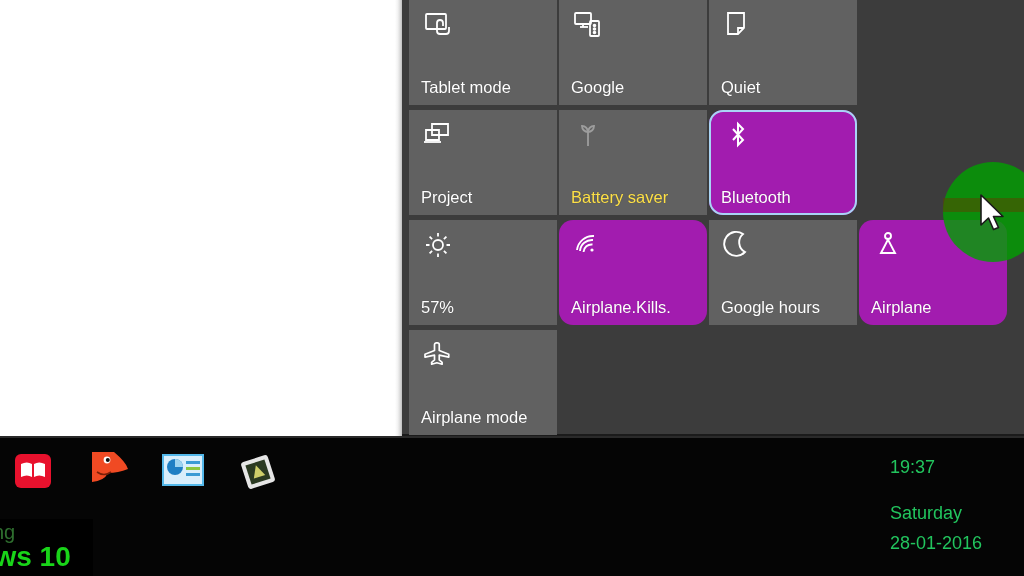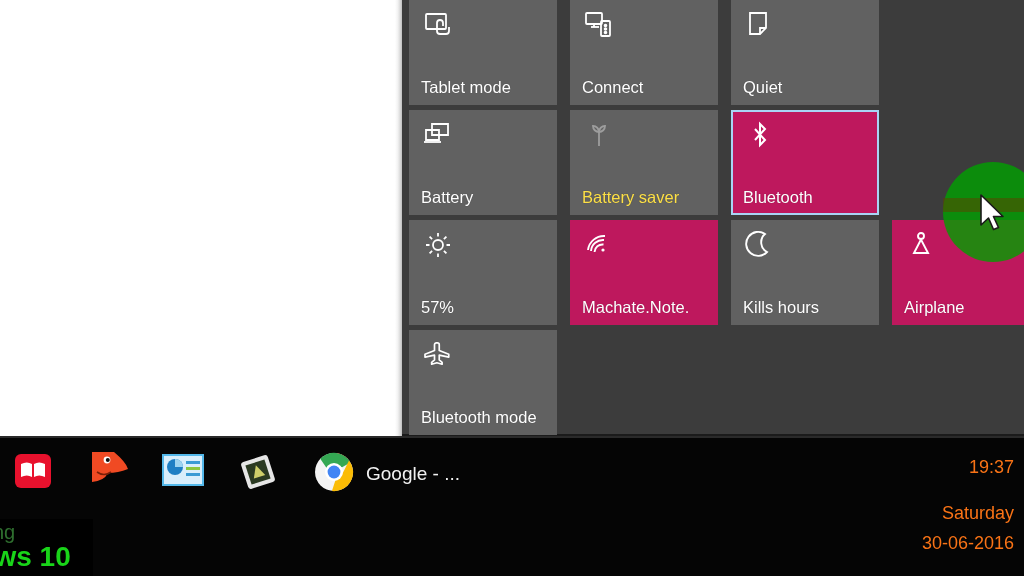--- a/index.html
+++ b/index.html
@@ -26,29 +26,29 @@
   }
 
   
   .action-center {
     position: absolute; left: 402px; top: 0; width: 622px; height: 434px;
     background: #3c3c3c;
   }
   .tile-grid {
     position: absolute; left: 7px; top: 0; width: 608px;
   }
-  .tile-row { display: flex; gap: 13px; margin-bottom: 5px; }
+  .tile-row { display: flex; gap: 2px; margin-bottom: 5px; }
   .tile {
     position: relative;
     width: 148px; height: 105px;
     background: #616161;
     color: #ffffff;
     flex: 0 0 148px;
   }
-  .tile.accent { background: #be185d; }
+  .tile.accent { background: #a21caf; border-radius: 14px; }
   .tile.dim { color: #fde047; }
   .tile.dim .tile-icon { opacity: 0.55; }
   .tile.focused { outline: 2px solid #a9d4f5; outline-offset: -2px; }
   .tile-icon {
     position: absolute; left: 12px; top: 8px;
     width: 34px; height: 34px;
     display: flex; align-items: center; justify-content: center;
   }
   .tile-icon svg { display: block; }
   .tile-label {
@@ -82,21 +82,21 @@
   .taskbar-top-line {
     position: absolute; left: 0; top: 0; width: 1024px; height: 2px;
     background: #2a2a2a;
   }
   .tb-item { position: absolute; display: flex; align-items: center; }
   .tb-label {
     color: #f2f2f2; font-size: 19px; margin-left: 12px; white-space: nowrap;
   }
 
   
-  .tray-text { color: #f97316; font-size: 18px; line-height: 22px; text-align: right; }
+  .tray-text { color: #22c55e; font-size: 18px; line-height: 22px; text-align: left; }
 
   
   .watermark {
     position: absolute; left: -52px; top: 519px;
     width: 145px; height: 57px;
     background: #000000;
     overflow: hidden;
   }
   .wm-line1 {
     position: absolute; left: 6px; top: 2px;
@@ -136,21 +136,21 @@
             <svg width="30" height="30" viewBox="0 0 30 30" fill="none" stroke="#fff" stroke-width="1.8">
               <rect x="2" y="3" width="16" height="11" rx="1"></rect>
               <path d="M7 17 h8"></path>
                 <path d="M10 14 v3"></path>
               <rect x="17" y="11" width="9" height="15" rx="1"></rect>
               <circle cx="21.5" cy="15.5" r="0.9" fill="#fff"></circle>
               <circle cx="21.5" cy="19" r="0.9" fill="#fff"></circle>
               <circle cx="21.5" cy="22.5" r="0.9" fill="#fff"></circle>
             </svg>
           </span>
-          <span class="tile-label">Connect</span>
+          <span class="tile-label">Google</span>
         </div>
 
         <div class="tile">
           <span class="tile-icon">
             <svg width="30" height="30" viewBox="0 0 30 30" fill="none" stroke="#fff" stroke-width="1.8">
               <path d="M5 3 h16 v15 l-6 6 h-10 z"></path>
               <path d="M21 18 h-6 v6"></path>
             </svg>
           </span>
           <span class="tile-label">Quiet</span>
@@ -160,21 +160,21 @@
 
       <div class="tile-row">
         <div class="tile">
           <span class="tile-icon">
             <svg width="30" height="30" viewBox="0 0 30 30" fill="none" stroke="#fff" stroke-width="1.8">
               <path d="M9 4 h16 v11 h-16 z"></path>
               <path d="M3 10 h13 v10 h-13 z"></path>
               <path d="M1 22 h17"></path>
             </svg>
           </span>
-          <span class="tile-label">Battery</span>
+          <span class="tile-label">Project</span>
         </div>
 
         <div class="tile dim">
           <span class="tile-icon">
             <svg width="30" height="30" viewBox="0 0 30 30" fill="none" stroke="#cfcfcf" stroke-width="1.8">
               <path d="M15 26 v-14"></path>
               <path d="M15 12 a6 6 0 0 1 6 -6 a6 6 0 0 1 -6 6 z"></path>
               <path d="M15 12 a6 6 0 0 0 -6 -6 a6 6 0 0 0 6 6 z"></path>
             </svg>
           </span>
@@ -207,51 +207,51 @@
 
         <div class="tile accent">
           <span class="tile-icon">
             <svg width="30" height="30" viewBox="0 0 30 30" fill="none" stroke="#fff" stroke-width="1.9">
               <path d="M4 20 a16 16 0 0 1 17 -14"></path>
               <path d="M7 21 a12 12 0 0 1 13 -11"></path>
               <path d="M10.5 22 a8 8 0 0 1 9 -7.5"></path>
               <circle cx="19" cy="20" r="1.6" fill="#fff" stroke="none"></circle>
             </svg>
           </span>
-          <span class="tile-label">Machate.Note.</span>
+          <span class="tile-label">Airplane.Kills.</span>
         </div>
 
         <div class="tile">
           <span class="tile-icon">
             <svg width="30" height="30" viewBox="0 0 30 30" fill="none" stroke="#fff" stroke-width="1.9">
               <path d="M20 4 a12 12 0 1 0 2 18 a11 11 0 0 1 -2 -18 z"></path>
             </svg>
           </span>
-          <span class="tile-label">Kills hours</span>
+          <span class="tile-label">Google hours</span>
         </div>
 
         <div class="tile accent">
           <span class="tile-icon">
             <svg width="30" height="30" viewBox="0 0 30 30" fill="none" stroke="#fff" stroke-width="1.9">
               <circle cx="15" cy="6" r="3"></circle>
               <path d="M15 9.5 L8 23 h14 z"></path>
             </svg>
           </span>
           <span class="tile-label">Airplane</span>
         </div>
       </div>
 
       <div class="tile-row">
         <div class="tile">
           <span class="tile-icon">
             <svg width="30" height="30" viewBox="0 0 30 30" fill="none" stroke="#fff" stroke-width="1.8" stroke-linejoin="round">
               <path d="M13 3 a2 2 0 0 1 2 2 l0 6 l10 4 l0 3 l-10 -2 l0 5 l3 2.5 l0 2 l-5.5 -1.5 l-5.5 1.5 l0 -2 l3 -2.5 l0 -5 l-10 2 l0 -3 l10 -4 l0 -6 a2 2 0 0 1 2 -2 z" transform="translate(2,0) scale(0.95)"></path>
             </svg>
           </span>
-          <span class="tile-label">Bluetooth mode</span>
+          <span class="tile-label">Airplane mode</span>
         </div>
         <div class="tile spacer"></div>
         <div class="tile spacer"></div>
         <div class="tile spacer"></div>
       </div>
 
     </div>
   </div>
 
   <div class="click-highlight"></div>
@@ -305,38 +305,25 @@
         <svg width="40" height="40" viewBox="0 0 40 40">
           <g transform="rotate(-18 20 20)">
             <rect x="6" y="6" width="28" height="28" rx="3" fill="#e6e6e6"></rect>
             <rect x="10" y="10" width="20" height="20" fill="#2b3a22"></rect>
             <path d="M20 13 l6 12 h-12 z" fill="#cfcf6a"></path>
           </g>
         </svg>
       </span>
     </div>
 
-    <div class="tb-item" style="left:314px; top:16px;">
-      <span>
-        <svg width="40" height="40" viewBox="0 0 40 40">
-          <circle cx="20" cy="20" r="19" fill="#f4f4f4"></circle>
-          <path d="M20 1 a19 19 0 0 1 16.5 9.6 L20 10.6 a9.4 9.4 0 0 0 -8.2 4.8 z" fill="#ea4335"></path>
-          <path d="M3.5 10.6 a19 19 0 0 0 11.8 28.0 L22 24.8 a9.4 9.4 0 0 1 -10.2 -9.4 z" fill="#34a853" transform="rotate(120 20 20)"></path>
-          <path d="M36.5 10.6 a19 19 0 0 1 -21.2 28.0 L22 24.8 a9.4 9.4 0 0 0 8.2 -4.8 z" fill="#fbbc05" transform="rotate(-8 20 20)"></path>
-          <circle cx="20" cy="20" r="9" fill="#ffffff"></circle>
-          <circle cx="20" cy="20" r="6.4" fill="#4285f4"></circle>
-        </svg>
-      </span>
-      <span class="tb-label">Google - ...</span>
-    </div>
 
     <div style="position:absolute; left:890px; top:20px; width:124px;">
       <div class="tray-text">19:37</div>
       <div class="tray-text" style="margin-top:24px;">Saturday</div>
-      <div class="tray-text" style="margin-top:8px;">30-06-2016</div>
+      <div class="tray-text" style="margin-top:8px;">28-01-2016</div>
     </div>
 
   </div>
 
   <div class="watermark">
     <div class="wm-line1">...rding</div>
     <div class="wm-line2">...ows 10</div>
   </div>
 
 </div>

